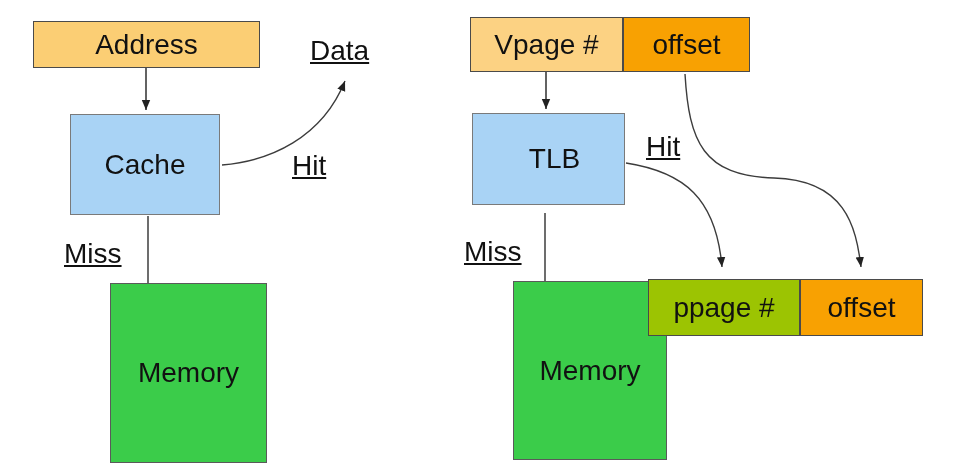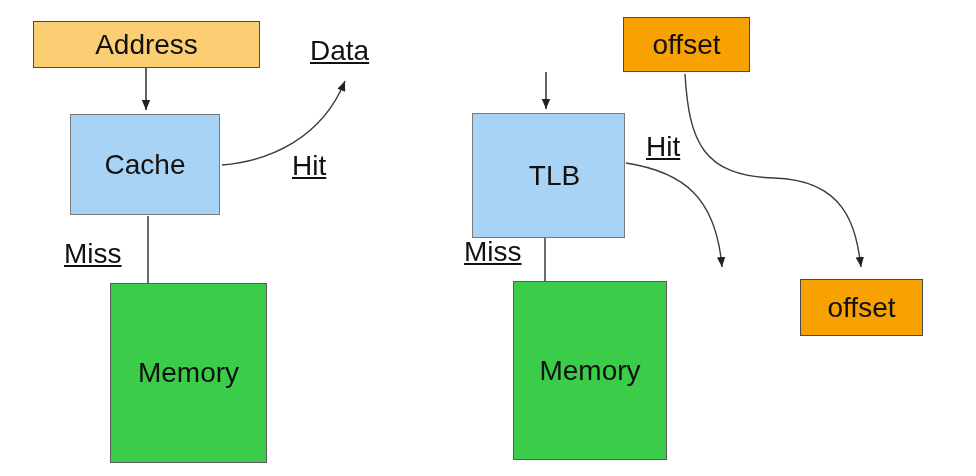--- a/index.html
+++ b/index.html
@@ -33,21 +33,21 @@
   .border-mid   { border: 1px solid #5a5a5a; margin-left: 42px; }
 
   
   #address-box { left: 33px;  top: 21px;  width: 227px; height: 47px; }
   #cache-box   { left: 70px;  top: 114px; width: 150px; height: 101px; }
   #memory-left { left: 68px;  top: 283px; width: 157px; height: 180px; }
 
   
   #vpage-box      { left: 470px; top: 17px;  width: 153px; height: 55px; }
   #offset-top-box { left: 623px; top: 17px;  width: 127px; height: 55px; }
-  #tlb-box        { left: 472px; top: 113px; width: 153px; height: 125px; padding-left: 12px; }
+  #tlb-box        { left: 472px; top: 113px; width: 153px; height: 92px; padding-left: 12px; }
   #memory-right   { left: 471px; top: 281px; width: 154px; height: 179px; }
   #ppage-box      { left: 648px; top: 279px; width: 152px; height: 57px; }
   #offset-bot-box { left: 800px; top: 279px; width: 123px; height: 57px; }
 
   
   .flabel {
     position: absolute;
     font-size: 28px;
     line-height: 1;
     white-space: nowrap;
@@ -86,27 +86,29 @@
   <div class="box border-dark" id="address-box" style="background-color: rgb(251, 206, 116);">Address</div>
 
   <div class="box border-mid" id="memory-left" style="background-color: rgb(59, 204, 74);">Memory</div>
 
   <div class="flabel" id="data-label">Data</div>
 
   <div class="flabel" id="hit-label-left">Hit</div>
 
   <div class="flabel" id="miss-label-left">Miss</div>
 
+  <div class="box border-dark" id="vpage-box" style="background-color: rgb(252, 210, 131);">Vpage #</div>
 
   <div class="box border-dark" id="offset-top-box" style="background-color: rgb(248, 161, 2);">offset</div>
 
   <div class="box border-gray" id="tlb-box" style="background-color: rgb(169, 211, 245);">TLB</div>
 
   <div class="box border-mid" id="memory-right" style="background-color: rgb(59, 204, 74);">Memory</div>
 
+  <div class="box border-dark" id="ppage-box" style="background-color: rgb(156, 196, 2);">ppage #</div>
 
   <div class="box border-dark" id="offset-bot-box" style="background-color: rgb(248, 161, 2);">offset</div>
 
   <div class="flabel" id="hit-label-right">Hit</div>
 
   <div class="flabel" id="miss-label-right">Miss</div>
 
 </div>
 
 </body></html>

